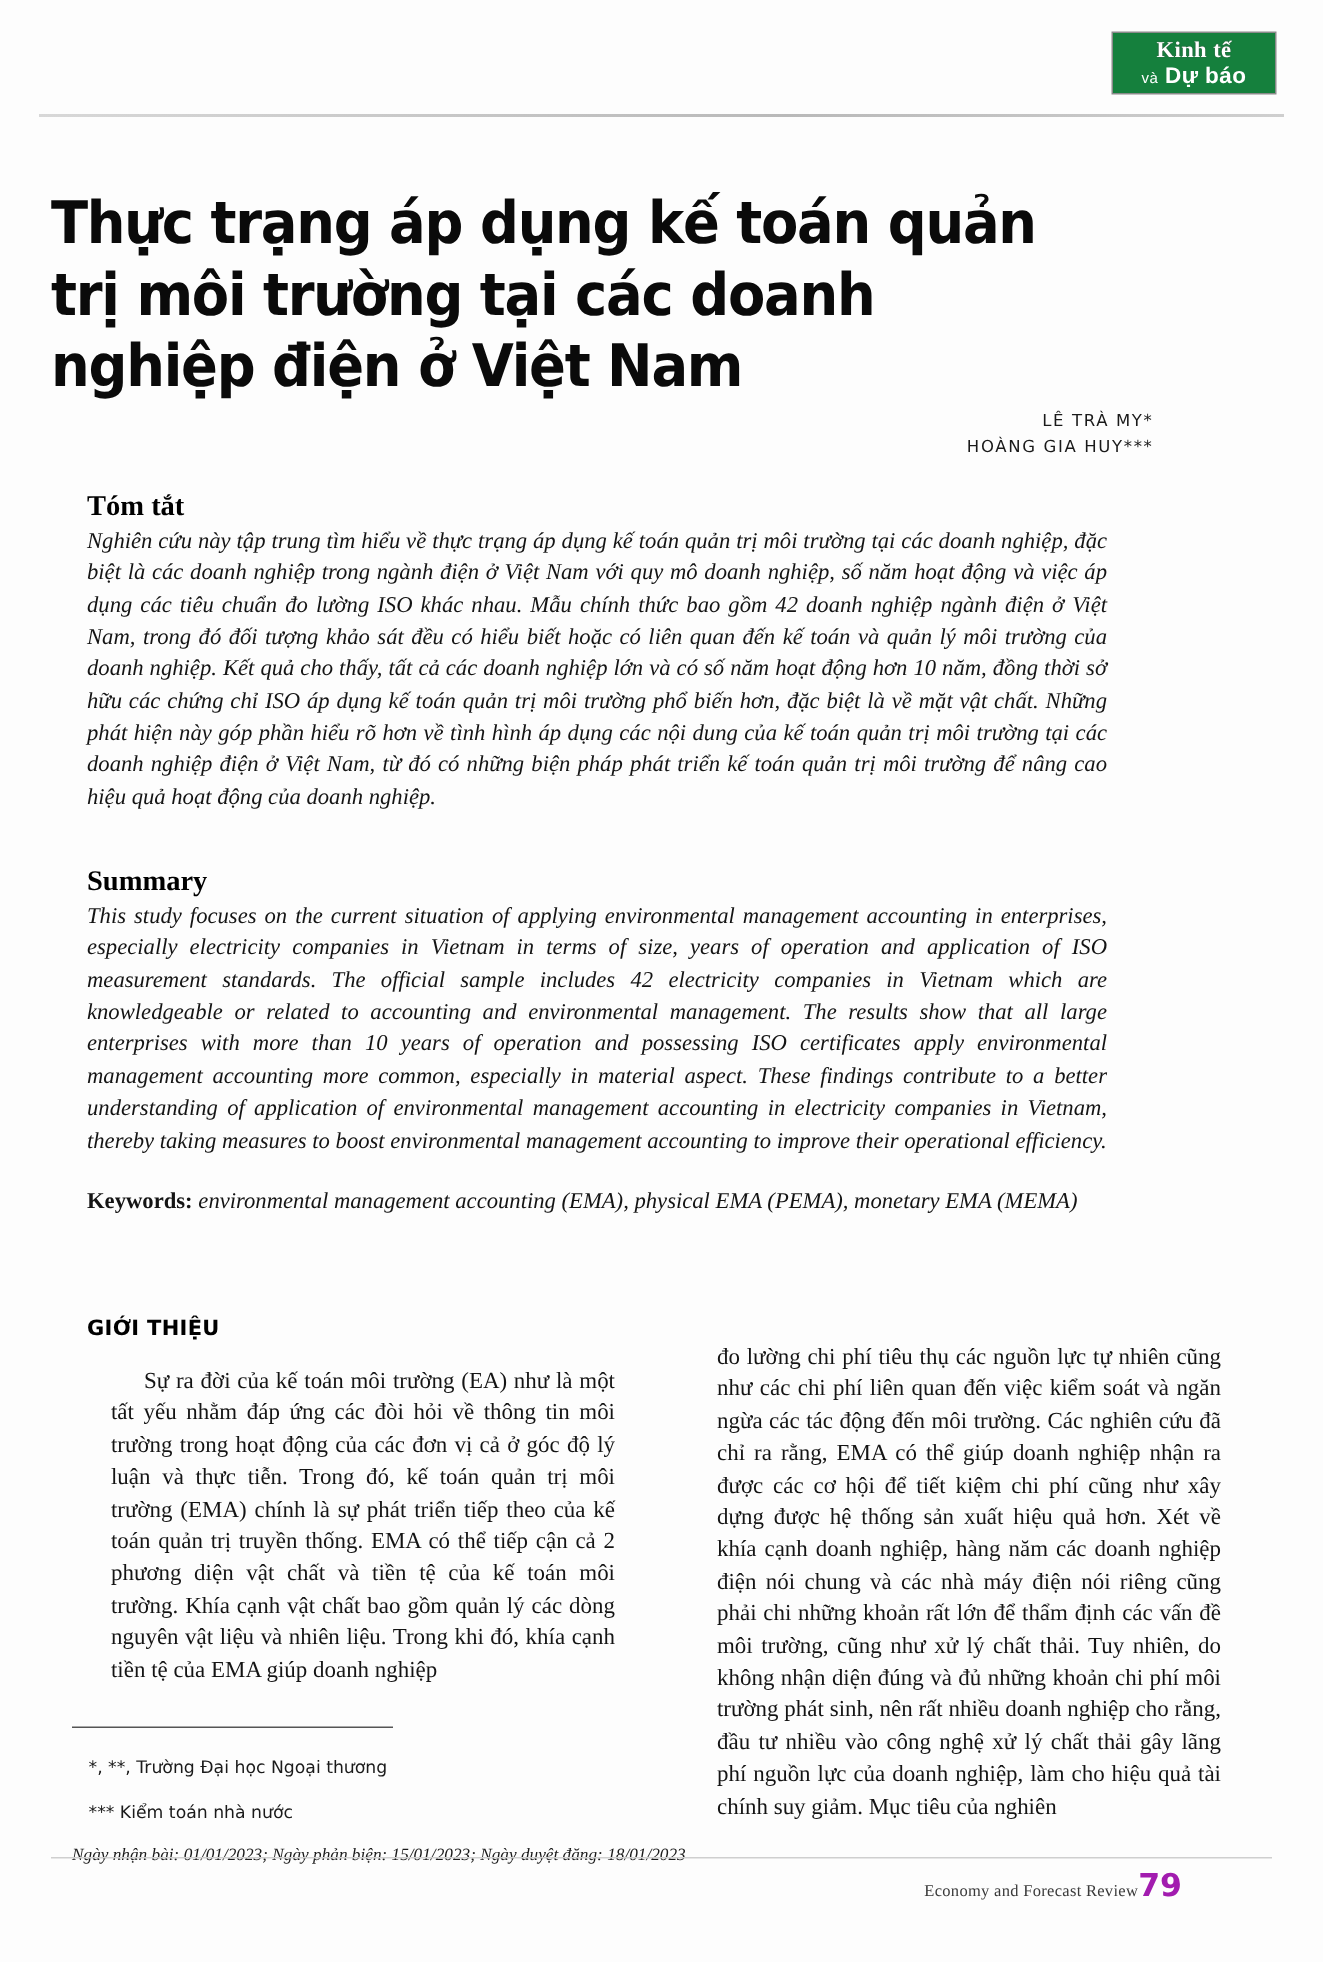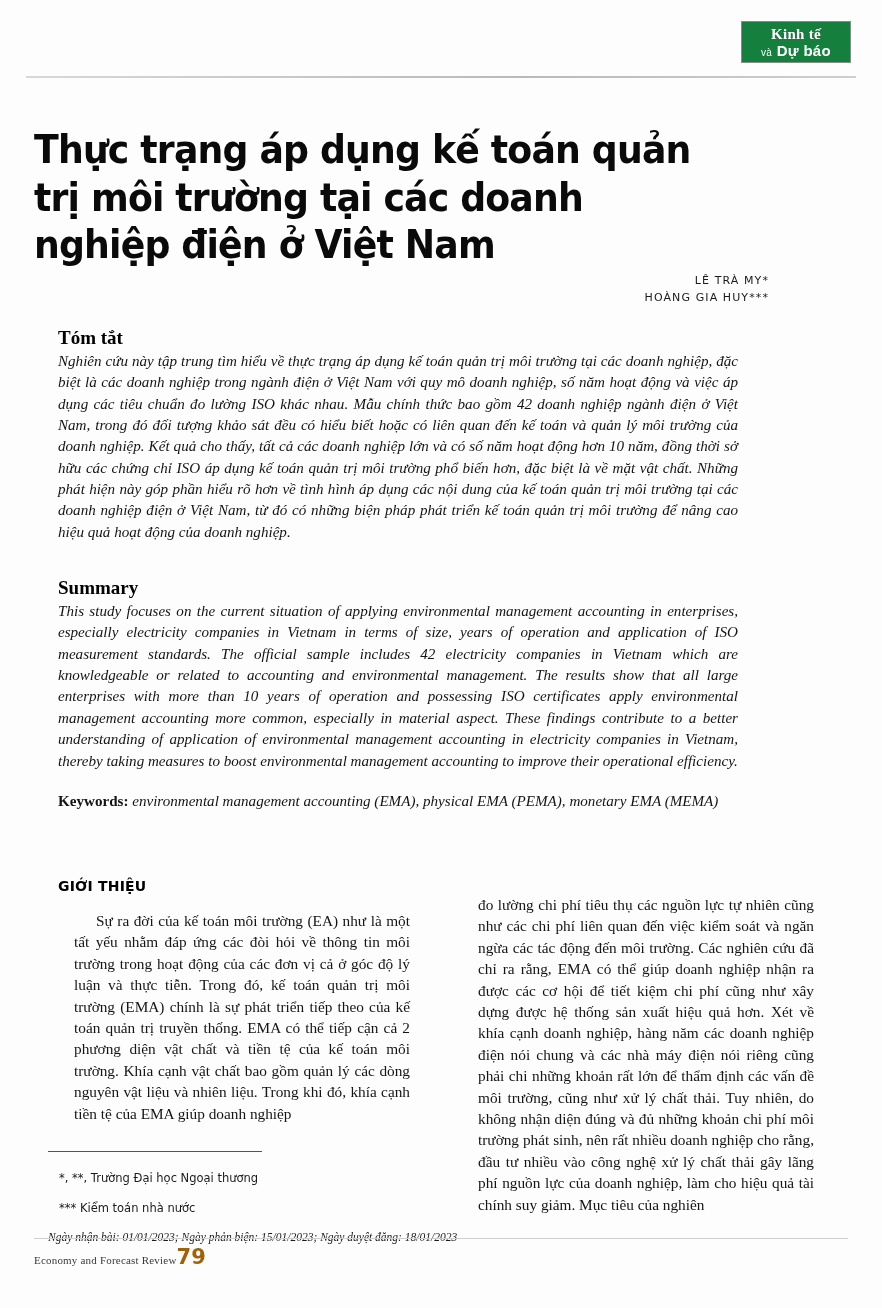--- a/index.html
+++ b/index.html
@@ -202,33 +202,34 @@
     height: 1px;
     background: #cfcfcf;
   }
   .footer {
     position: absolute;
     left: 34px;
     right: 34px;
     top: 1245px;
     display: flex;
     align-items: baseline;
-    justify-content: flex-start;
+    justify-content: flex-end;
   }
   .footer-left {
     font-family: "Liberation Serif", serif;
     font-size: 11px;
     letter-spacing: 0.2px;
     color: #3a3a3a;
   }
   .footer-page {
     font-family: "DejaVu Sans", sans-serif;
     font-weight: bold;
     font-size: 21px;
-    color: #a16207;
+    color: #a21caf;
+    margin-right: 60px;
   }
 </style>
 </head>
 <body>
 
 <div class="page">
 
   <div class="masthead">
     <div class="masthead-line1">Kinh tế</div>
     <div class="masthead-line2"><span class="sm">và</span> <span>Dự báo</span></div>

